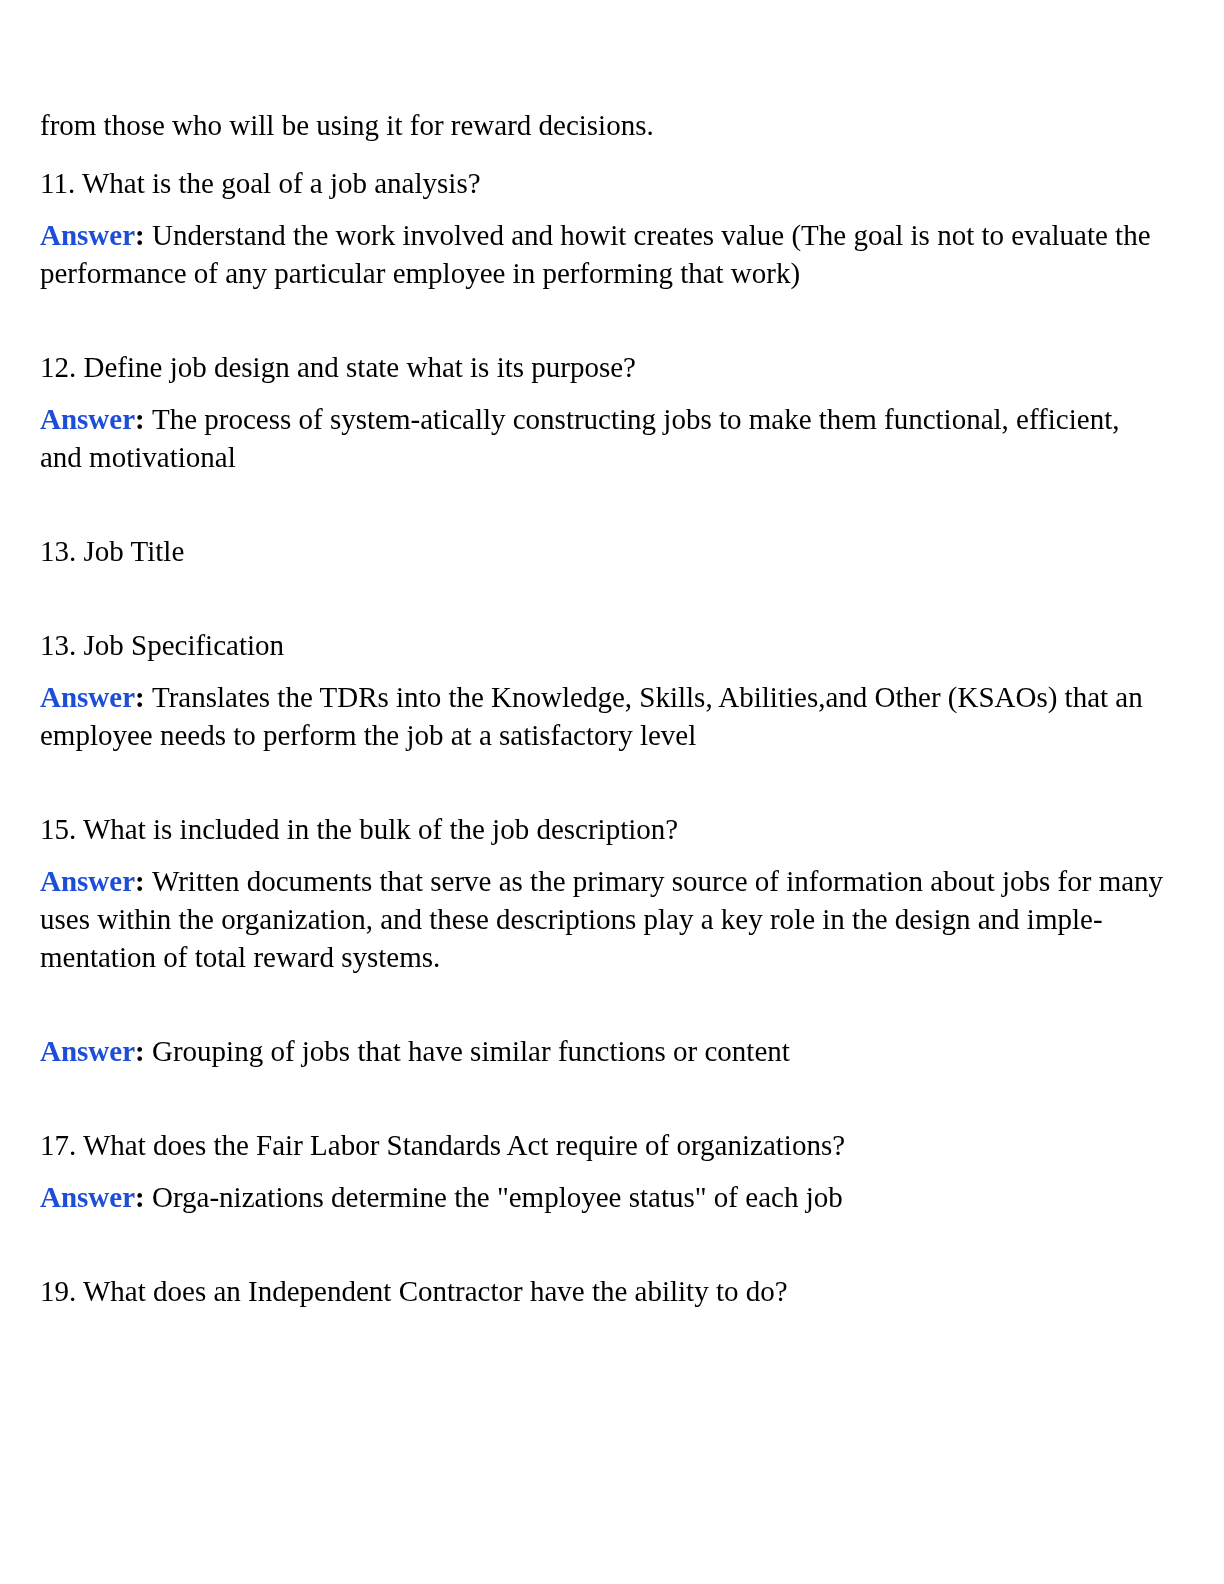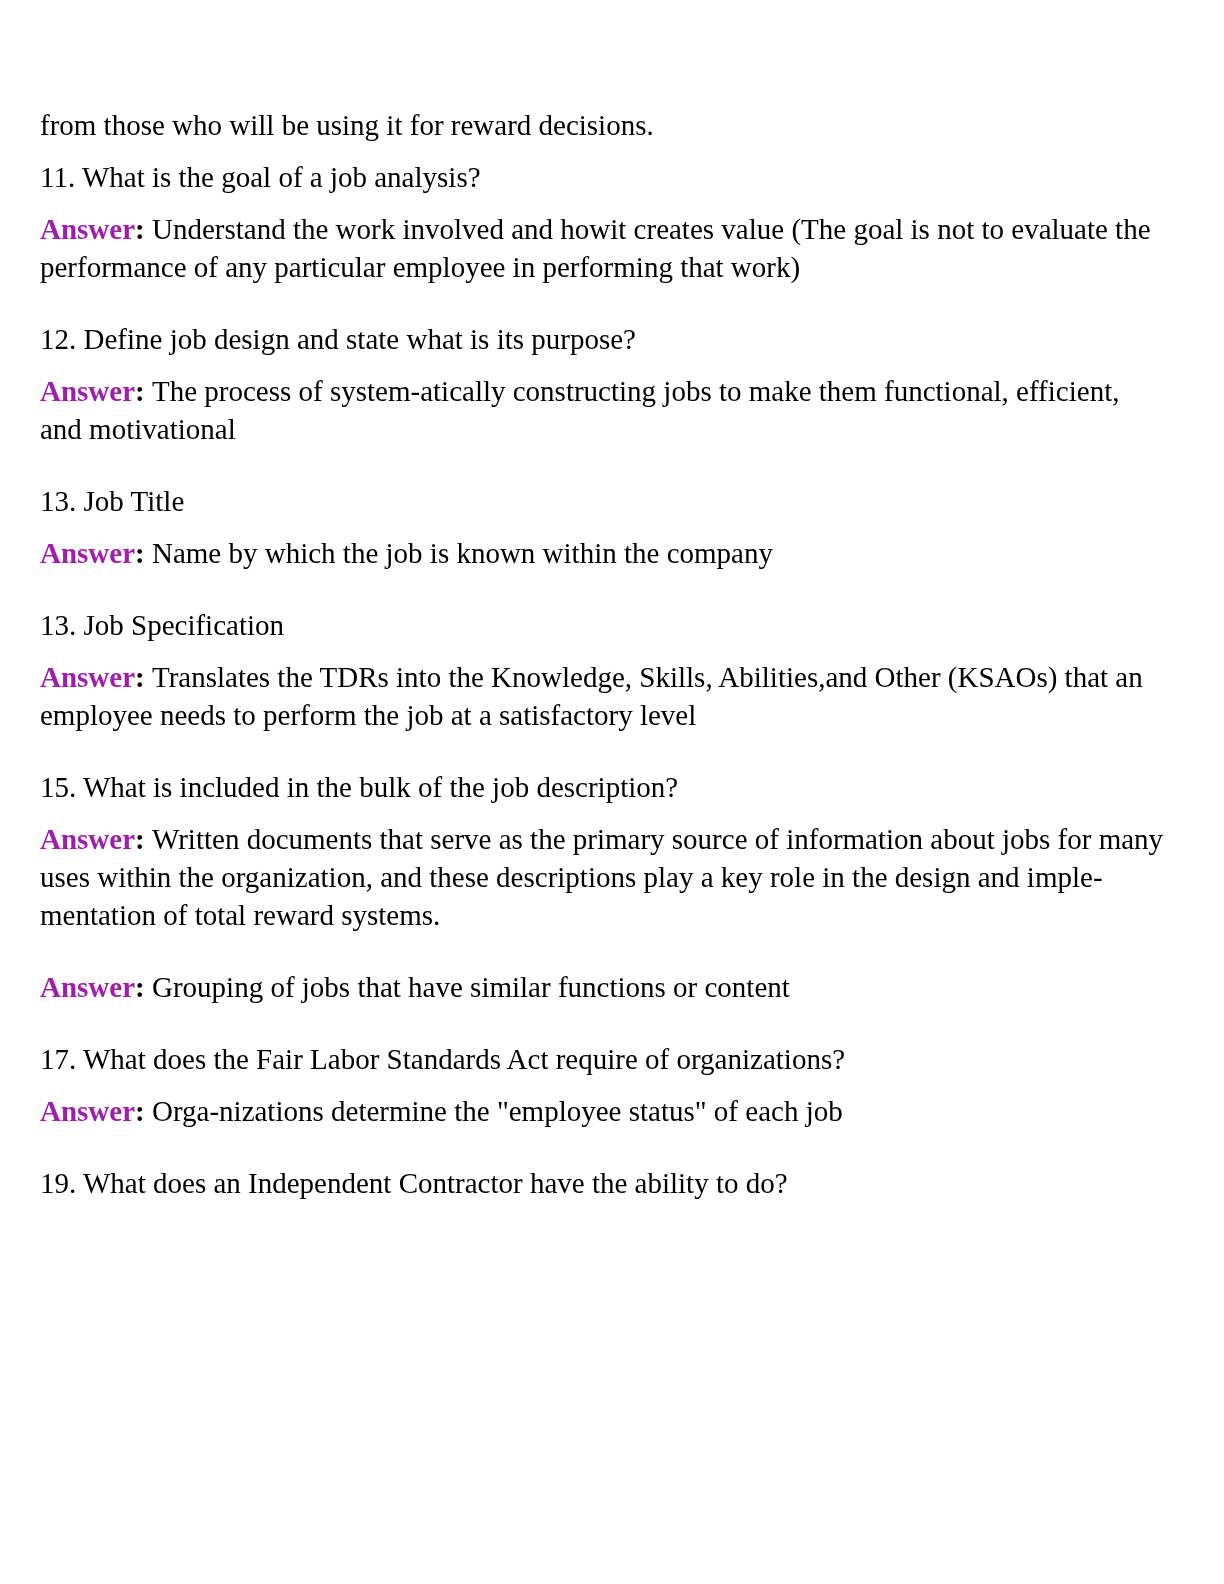--- a/index.html
+++ b/index.html
@@ -16,31 +16,31 @@
     line-height: 38px;
     color: #000000;
     padding: 106px 58px 40px 40px;
     overflow: hidden;
   }
   p { margin: 0; }
   .intro {
     margin-bottom: 0;
   }
   .qa-block {
-    margin-top: 34px;
+    margin-top: 56px;
   }
   .qa-block:first-child {
-    margin-top: 14px;
+    margin-top: 20px;
     font-family: Liberation Serif, serif;
   }
   .question {
     margin-bottom: 14px;
   }
   .answer-label {
-    color: #a21caf;
+    color: #1d4ed8;
     font-weight: bold;
   }
   .answer-colon {
     color: #000000;
     font-weight: bold;
   }
 </style>
 </head>
 <body>
 
@@ -50,21 +50,20 @@
     <div class="qa-block">
       <p class="question">11. What is the goal of a job analysis?</p>
       <p class="answer"><span class="answer-label">Answer</span><span class="answer-colon">: </span><span>Understand the work involved and howit creates value (The goal is not to evaluate the performance of any particular employee in performing that work)</span></p>
     </div>
     <div class="qa-block">
       <p class="question">12. Define job design and state what is its purpose?</p>
       <p class="answer"><span class="answer-label">Answer</span><span class="answer-colon">: </span><span>The process of system-atically constructing jobs to make them functional, efficient, and motivational</span></p>
     </div>
     <div class="qa-block">
       <p class="question">13. Job Title</p>
-      <p class="answer"><span class="answer-label">Answer</span><span class="answer-colon">: </span><span>Name by which the job is known within the company</span></p>
     </div>
     <div class="qa-block">
       <p class="question">13. Job Specification</p>
       <p class="answer"><span class="answer-label">Answer</span><span class="answer-colon">: </span><span>Translates the TDRs into the Knowledge, Skills, Abilities,and Other (KSAOs) that an employee needs to perform the job at a satisfactory level</span></p>
     </div>
     <div class="qa-block">
       <p class="question">15. What is included in the bulk of the job description?</p>
       <p class="answer"><span class="answer-label">Answer</span><span class="answer-colon">: </span><span>Written documents that serve as the primary source of information about jobs for many uses within the organization, and these descriptions play a key role in the design and imple-mentation of total reward systems.</span></p>
     </div>
     <div class="qa-block">

